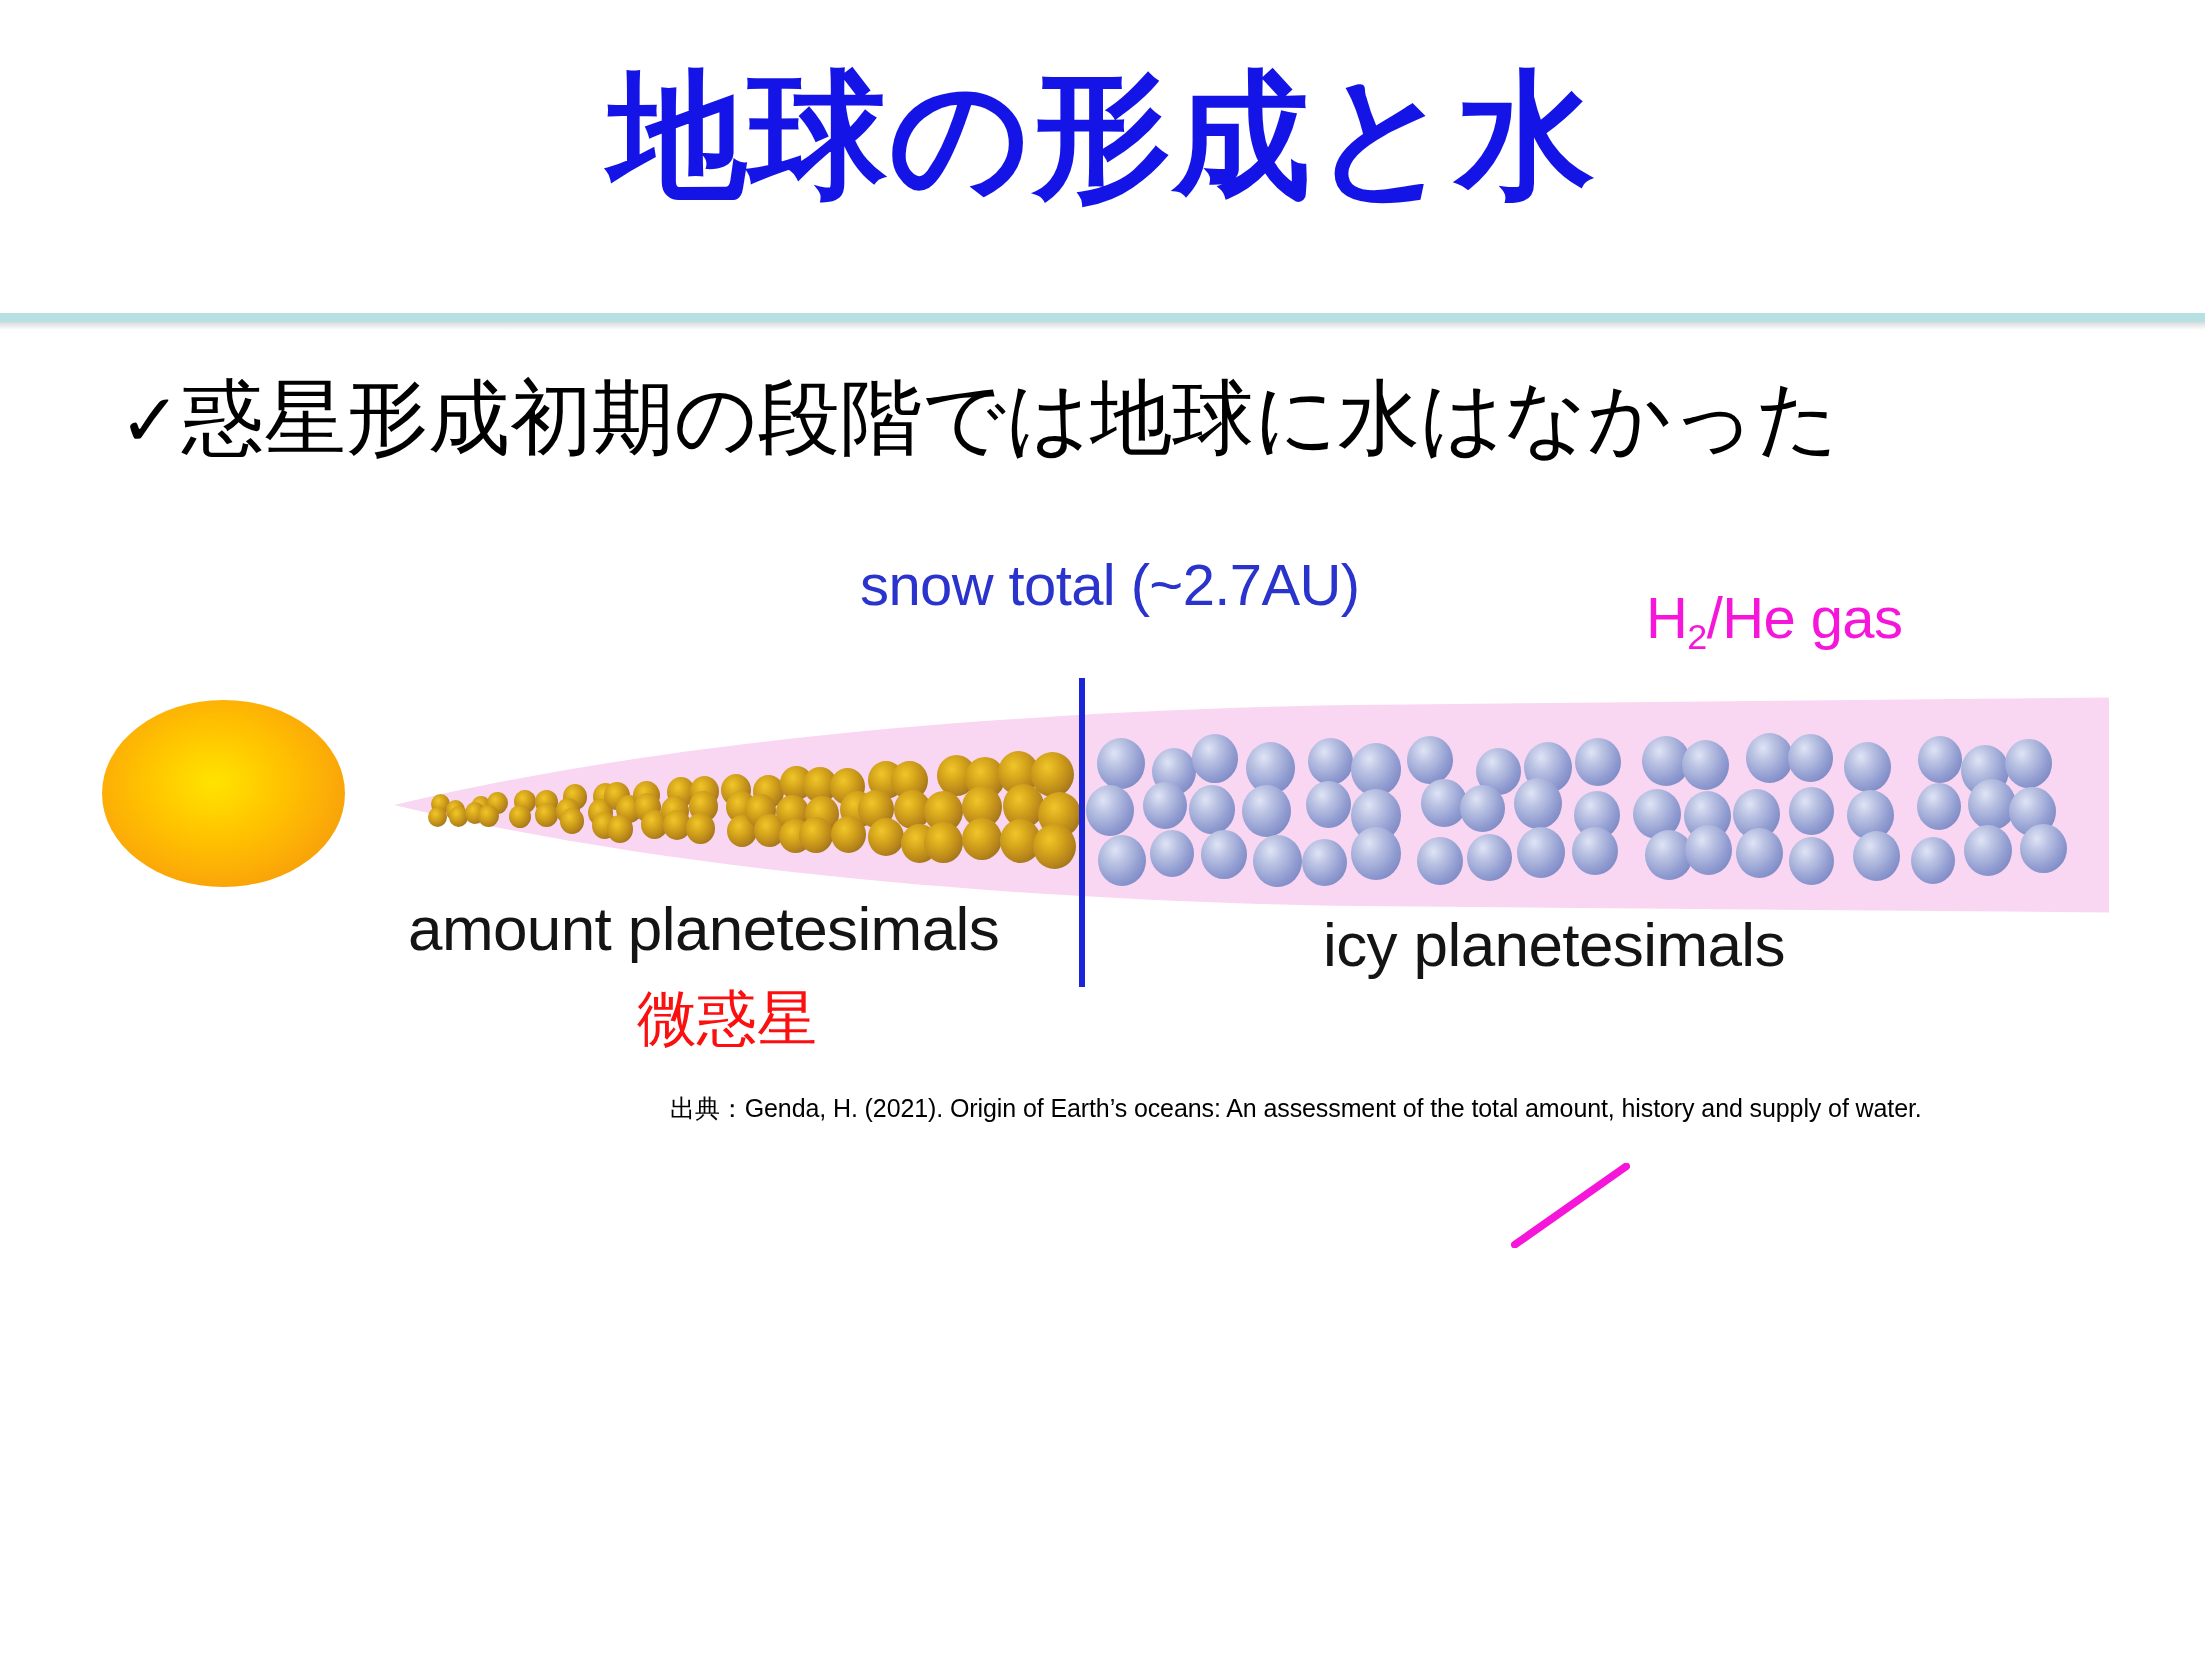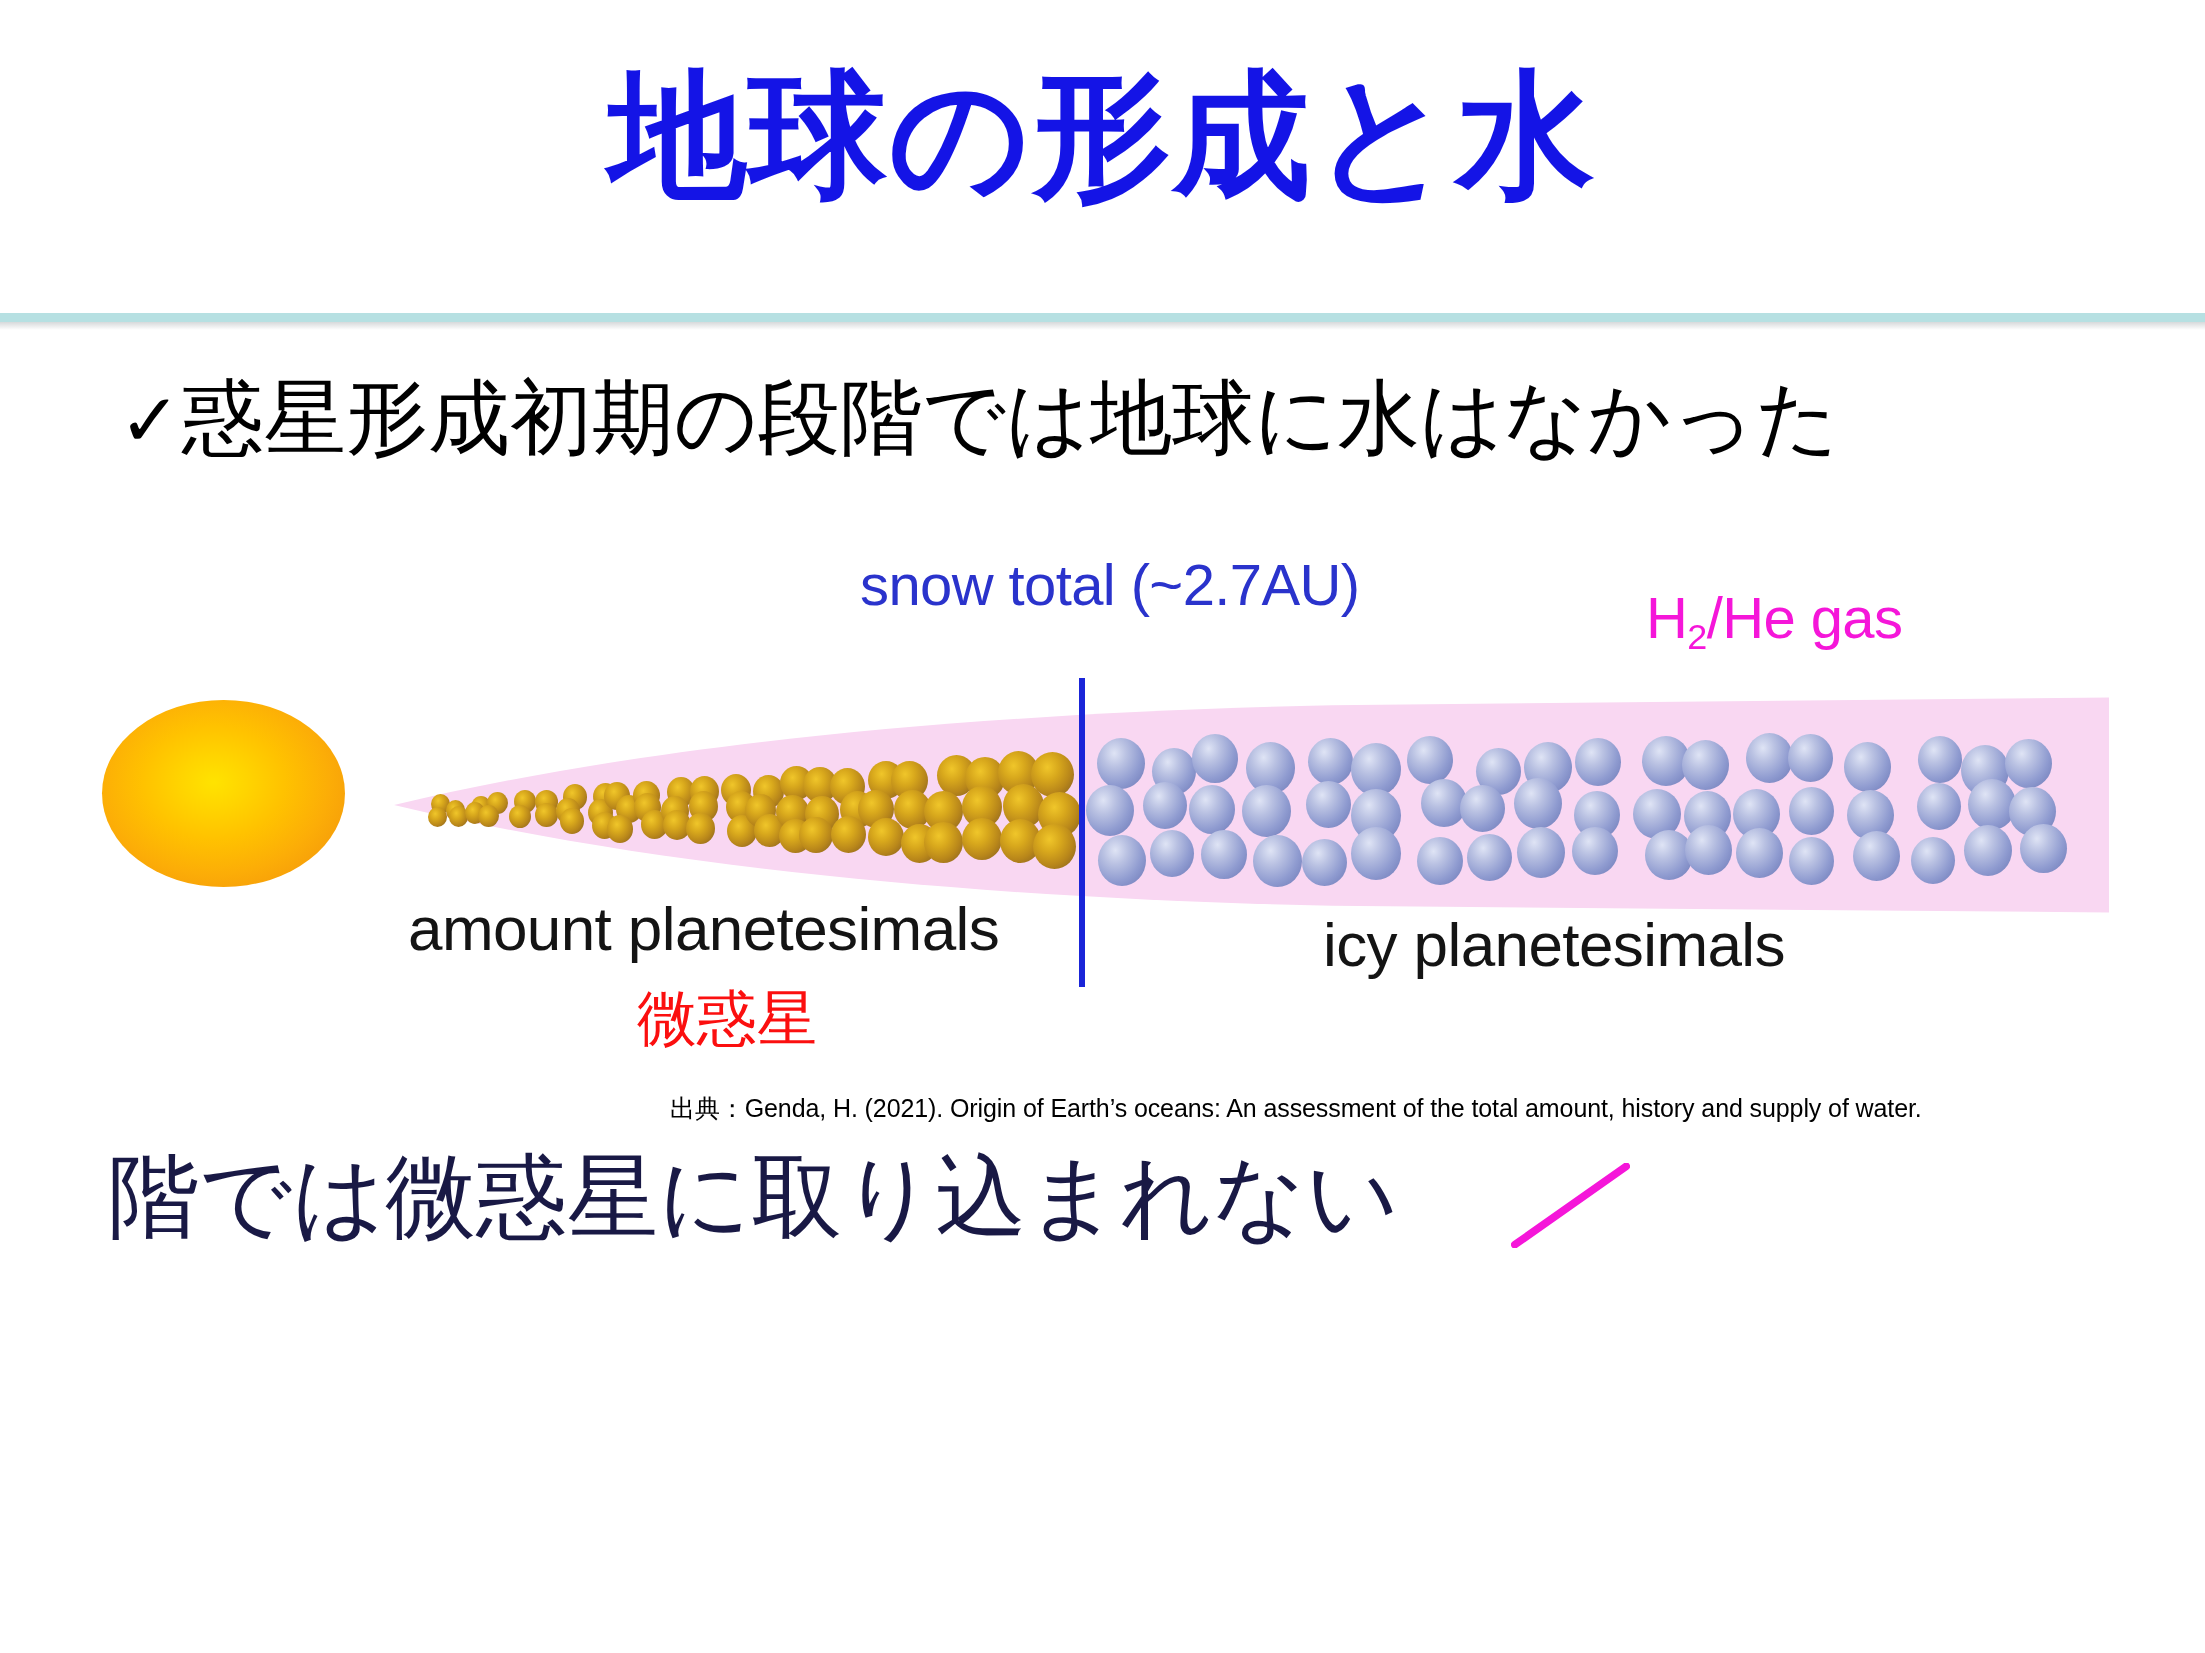--- a/index.html
+++ b/index.html
@@ -346,15 +346,14 @@
 
 <div id="gas-label"><span>H</span><sub>2</sub><span>/He gas</span></div>
 
 <div id="rocky-label">amount planetesimals</div>
 <div id="icy-label">icy planetesimals</div>
 <div id="micro-label">微惑星</div>
 
 <div id="citation"><span>出典：</span><span>Genda, H. (2021). Origin of Earth’s oceans: An assessment of the total amount, history and supply of water.</span></div>
 
 <div id="conclusion">
-  <span class="cline">階では微惑星に取り込まれない</span>
 </div>
 
 
 </body></html>

